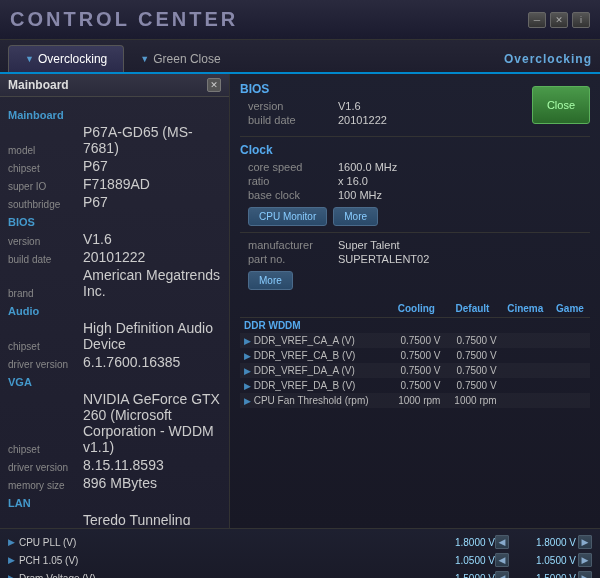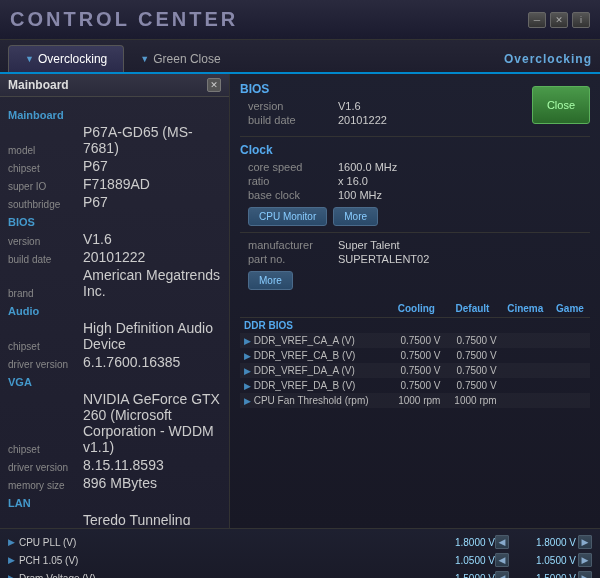--- a/index.html
+++ b/index.html
@@ -472,21 +472,21 @@
           <tr>
             <th></th>
             <th>Cooling</th>
             <th>Default</th>
             <th>Cinema</th>
             <th>Game</th>
           </tr>
         </thead>
         <tbody id="ddr-tbody">
         <tr>
-              <td colspan="5" style="color: rgb(85, 170, 238); font-weight: bold;">DDR BIOS</td>
+              <td colspan="5" style="color: rgb(85, 170, 238); font-weight: bold;">DDR WDDM</td>
             </tr>
             <tr>
               <td><span style="color:#4488bb;font-size:9px;">▶</span> DDR_VREF_CA_A (V)</td>
               <td>0.7500 V</td>
               <td>0.7500 V</td>
               <td></td>
               <td></td>
             </tr>
             <tr>
               <td><span style="color:#4488bb;font-size:9px;">▶</span> DDR_VREF_CA_B (V)</td>

